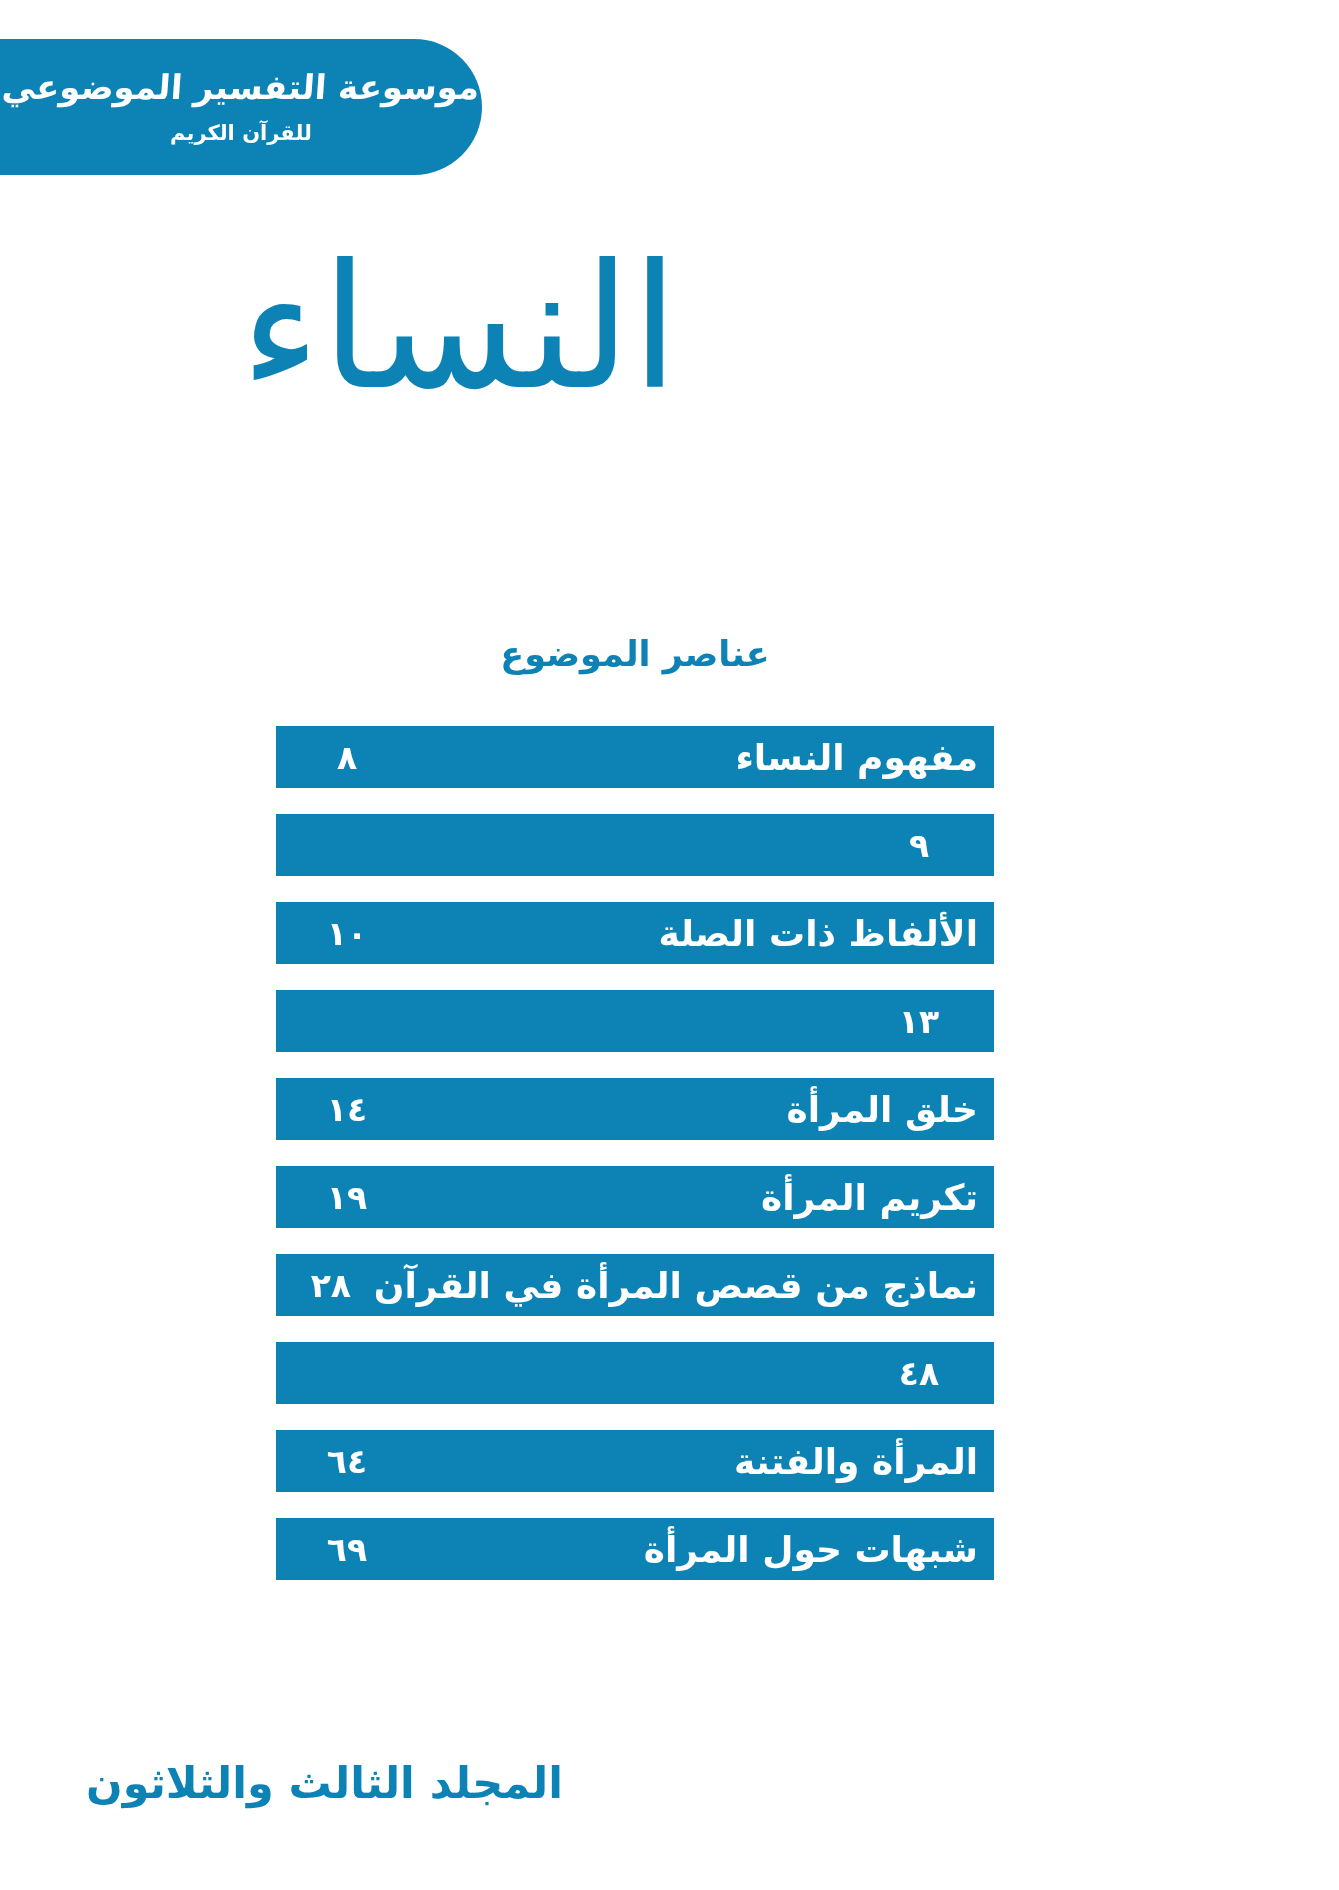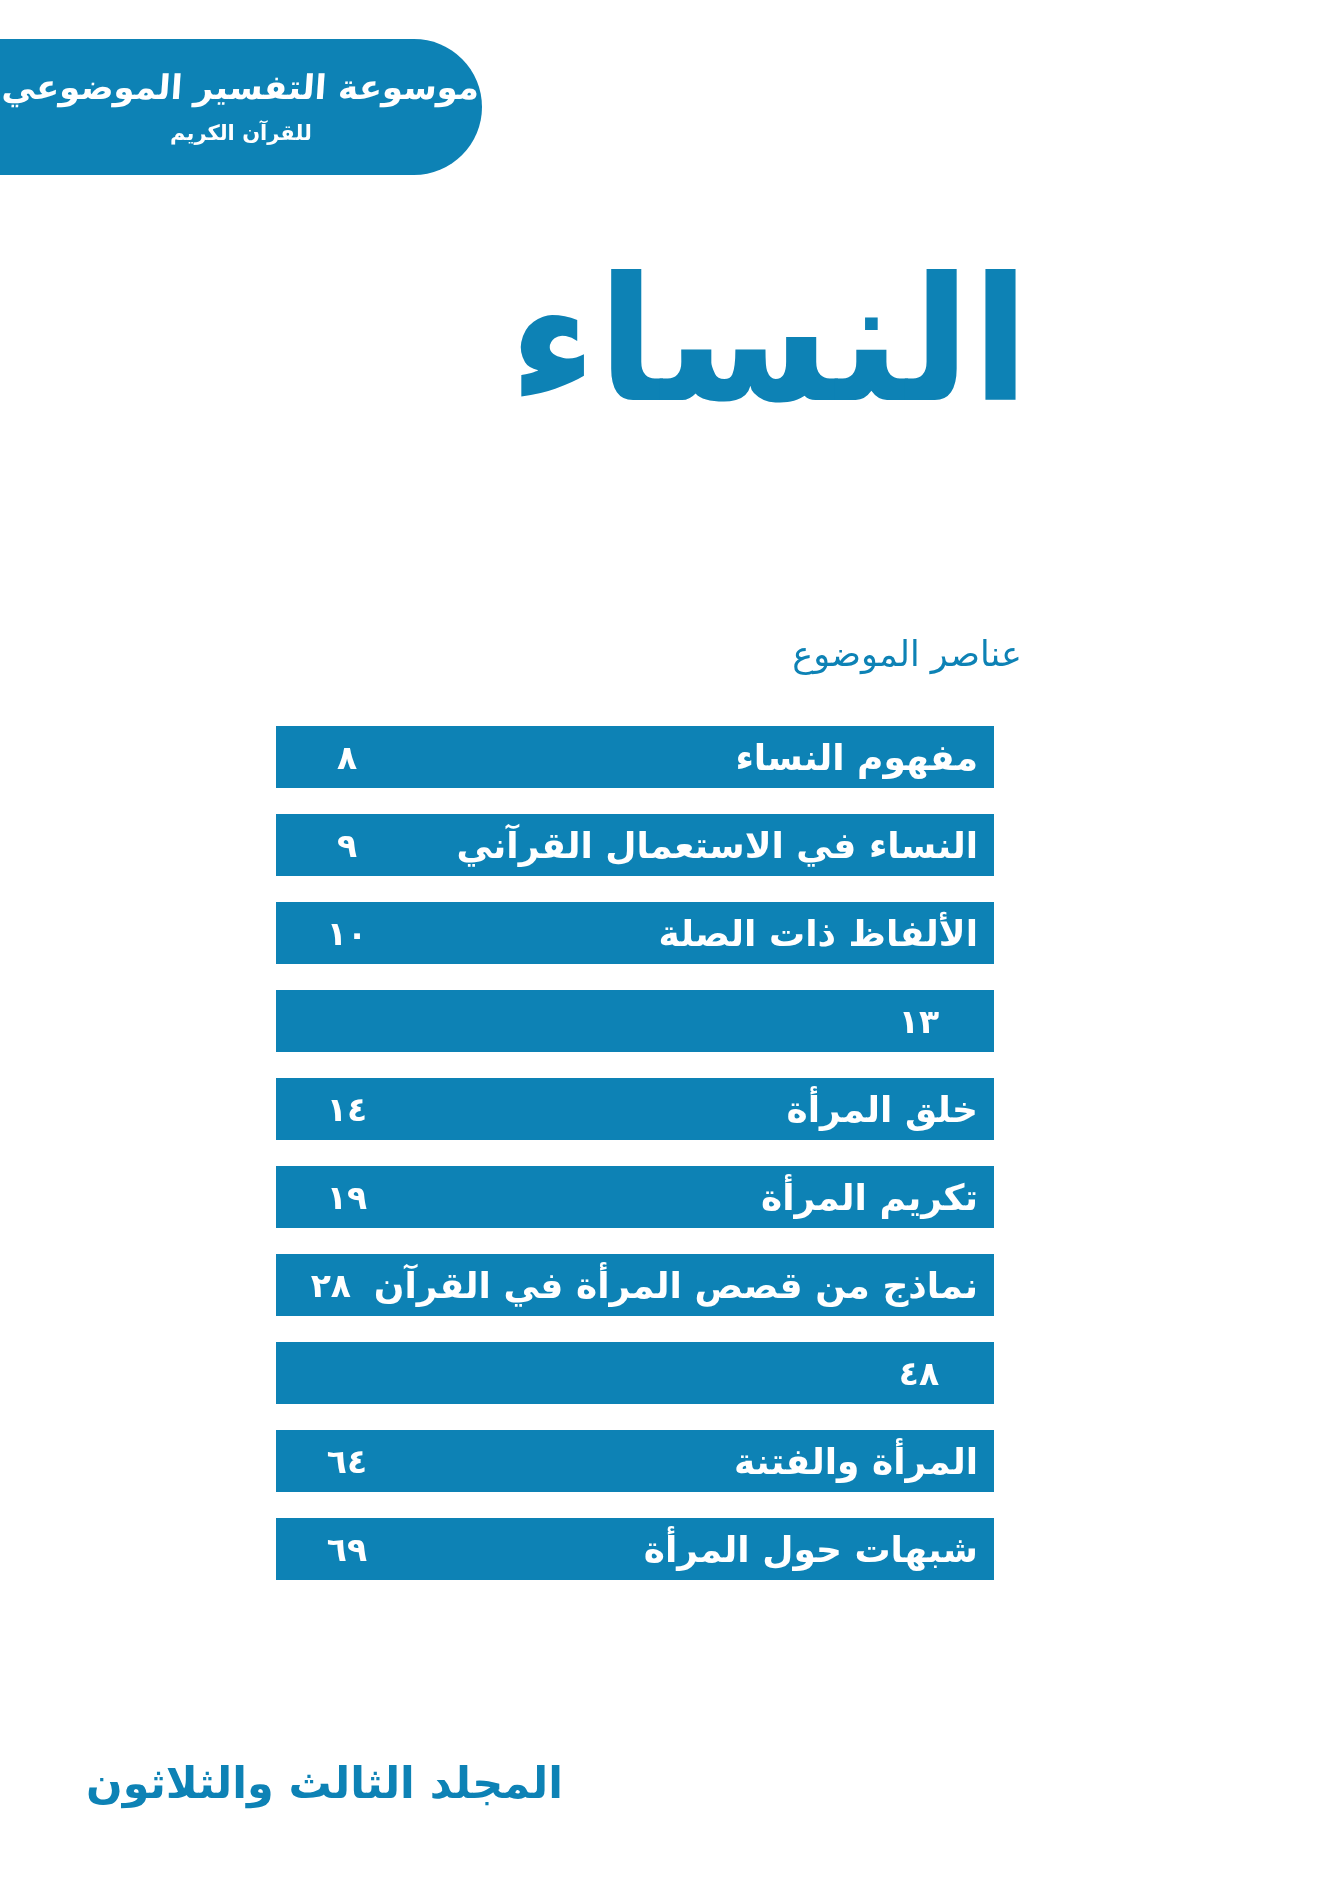--- a/index.html
+++ b/index.html
@@ -46,39 +46,39 @@
     font-size: 21px;
     font-weight: bold;
     white-space: nowrap;
     line-height: 1.1;
     margin-top: 12px;
   }
   
   .main-title {
     position: absolute;
     left: 240px;
-    top: 221px;
+    top: 208px;
     width: 790px;
-    text-align: right;
+    text-align: left;
     color: var(--accent, #0d82b5);
     font-size: 172px;
-    font-weight: bold;
+    font-weight: normal;
     line-height: 1.4;
     white-space: nowrap;
   }
   
   .toc-heading {
     position: absolute;
-    left: 232px;
+    left: 240px;
     top: 634px;
     width: 790px;
-    text-align: right;
+    text-align: center;
     color: var(--accent, #0d82b5);
     font-size: 35px;
-    font-weight: normal;
+    font-weight: bold;
   }
   
   .toc-row {
     position: absolute;
     left: 276px;
     width: 718px;
     height: 62px;
     background: var(--accent, #0d82b5);
     display: flex;
     align-items: center;
@@ -123,21 +123,20 @@
 
   <div class="main-title">النساء</div>
 
   <div class="toc-heading">عناصر الموضوع</div>
 
   <div class="toc-row" style="top:726px">
     <span class="toc-item-title">مفهوم النساء</span>
     <span class="toc-page-number">٨</span>
   </div>
   <div class="toc-row" style="top:814px">
-    <span class="toc-item-title">النساء في الاستعمال القرآني</span>
     <span class="toc-page-number">٩</span>
   </div>
   <div class="toc-row" style="top:902px">
     <span class="toc-item-title">الألفاظ ذات الصلة</span>
     <span class="toc-page-number">١٠</span>
   </div>
   <div class="toc-row" style="top:990px">
     <span class="toc-page-number">١٣</span>
   </div>
   <div class="toc-row" style="top:1078px">

